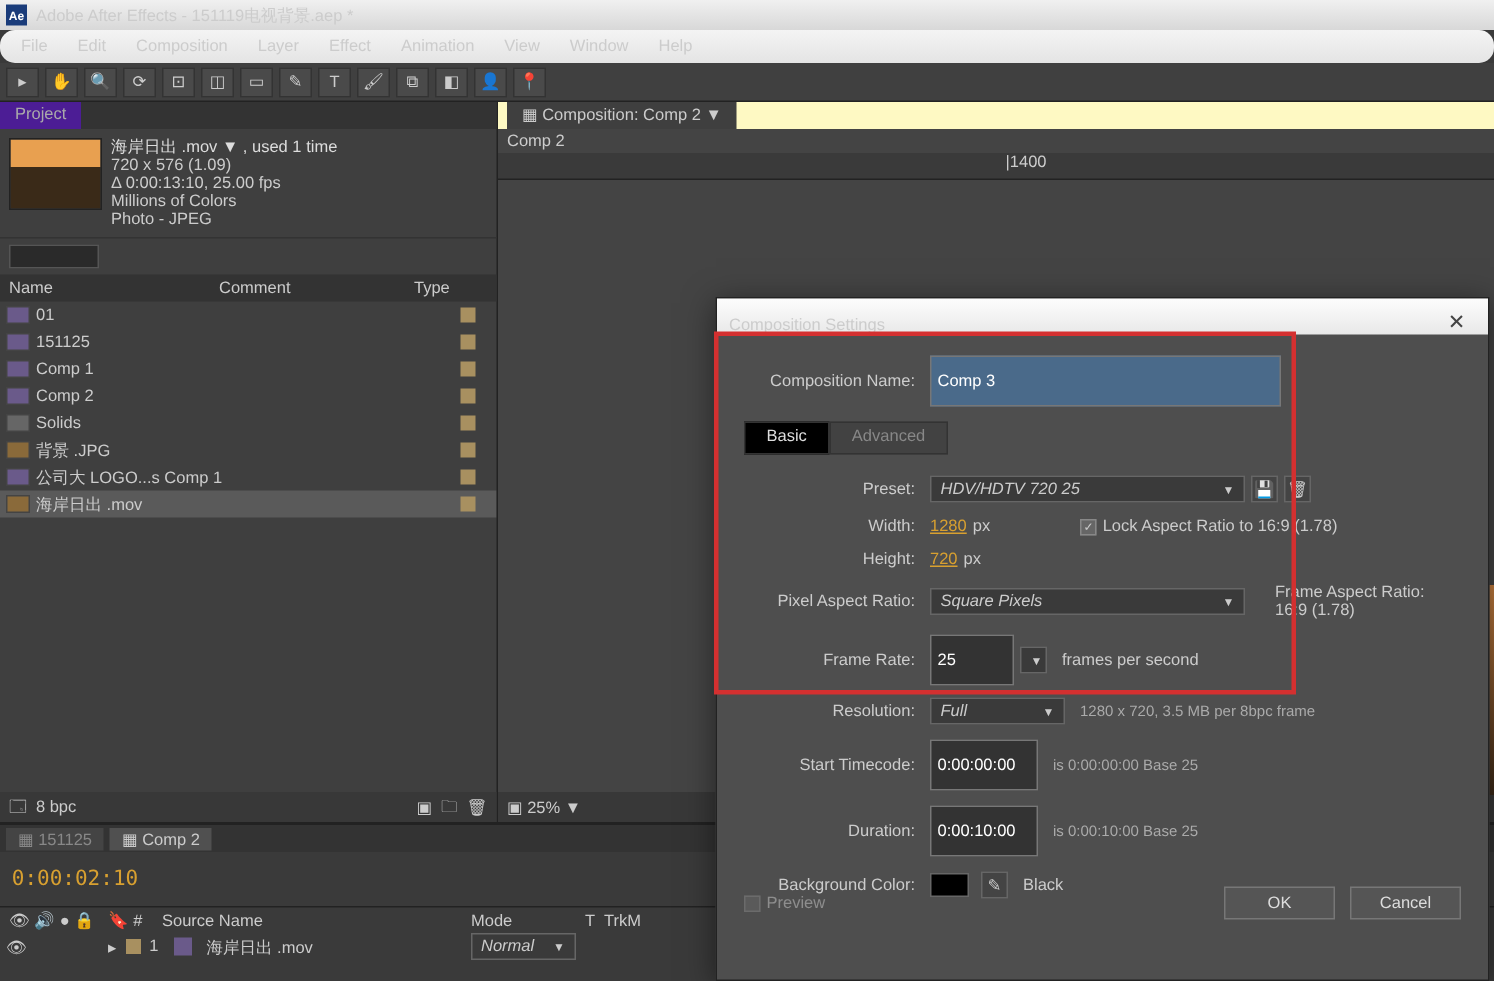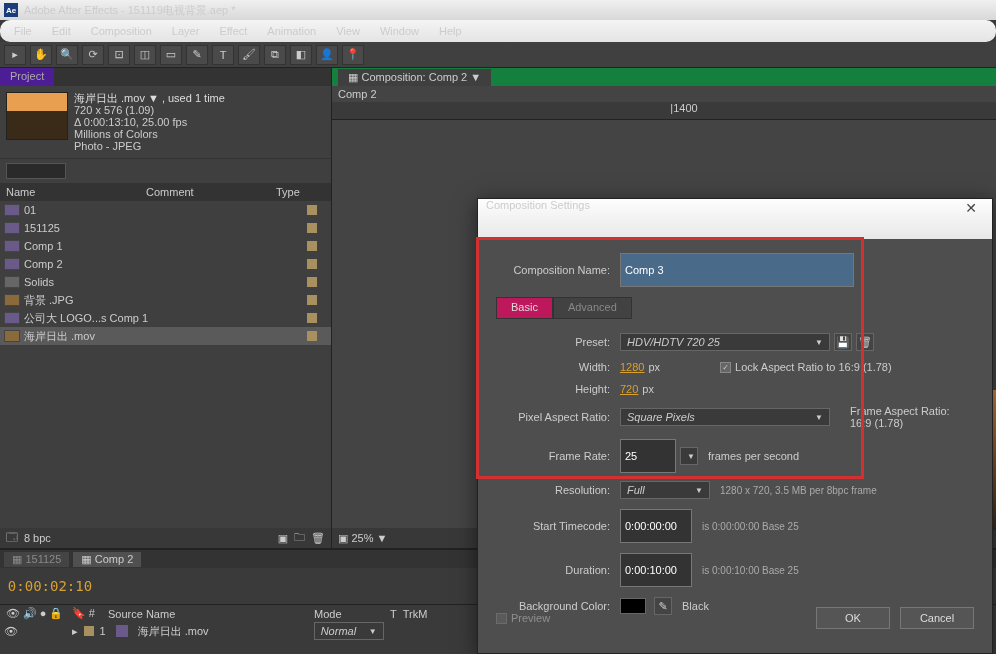--- a/index.html
+++ b/index.html
@@ -26,51 +26,51 @@
 .list-header .tp{width:40px;}
 .project-list{flex:1;overflow:hidden;}
 .project-list .row{display:flex;align-items:center;height:18px;padding:0 4px;}
 .project-list .row.sel{background:#5a5a5a;}
 .project-list .icon{width:16px;height:12px;margin-right:4px;background:#8a6a3a;border:1px solid #444;}
 .project-list .icon.folder{background:#666;}
 .project-list .icon.comp{background:#6a5a8a;}
 .project-list .swatch{width:10px;height:10px;background:#a89060;margin-left:auto;margin-right:10px;}
 .project-footer{height:20px;background:#383838;display:flex;align-items:center;padding:0 6px;gap:6px;}
 .right-panel{flex:1;background:#3a3a3a;display:flex;flex-direction:column;}
-.comp-tabs{height:18px;background:#15803d;display:flex;align-items:center;}
+.comp-tabs{height:18px;background:#fef9c3;display:flex;}
 .comp-tabs .ct{padding:2px 10px;background:#3f3f3f;margin-left:6px;}
 .comp-subtabs{height:16px;background:#444;padding:0 6px;color:#aaa;font-size:10px;display:flex;align-items:center;}
 .ruler{height:18px;background:#3a3a3a;display:flex;align-items:center;padding-left:40px;gap:54px;color:#888;font-size:9px;border-bottom:1px solid #222;flex-direction:column;}
 .viewer{flex:1;background:#444;position:relative;}
 .viewer-footer{height:20px;background:#383838;display:flex;align-items:center;padding:0 6px;gap:10px;}
 .timeline{height:105px;background:#3a3a3a;border-top:2px solid #222;}
 .tl-tabs{height:18px;background:#333;display:flex;align-items:center;gap:4px;padding:0 4px;}
 .tl-tabs .tt{padding:1px 8px;background:#444;color:#888;}
 .tl-tabs .tt.active{background:#505050;color:#ccc;}
 .tl-header{display:flex;height:36px;}
 .tl-timecode{width:100px;display:flex;align-items:center;justify-content:center;font-family:monospace;font-size:14px;color:#d8a030;}
 .tl-cols{display:flex;align-items:center;gap:6px;color:#aaa;font-size:10px;padding:0 6px;border-top:1px solid #222;height:18px;}
 .tl-layers{}
 .tl-layer{display:flex;align-items:center;height:18px;padding:0 4px;gap:6px;}
 .eye{width:14px;text-align:center;}
 
 .dialog{position:absolute;left:477px;top:198px;width:516px;height:456px;background:#4e4e4e;border:1px solid #222;box-shadow:0 4px 20px rgba(0,0,0,.5);}
-.dlg-title{height:40px;background:linear-gradient(#fdfdfd,#e8e8e8);display:flex;align-items:flex-start;padding:0 8px;color:#222;font-size:12px;justify-content:space-between;}
+.dlg-title{height:24px;background:linear-gradient(#fdfdfd,#e8e8e8);display:flex;align-items:flex-end;padding:0 8px;color:#222;font-size:12px;justify-content:space-between;}
 .dlg-close{width:26px;height:18px;display:flex;align-items:center;justify-content:center;color:#444;font-size:14px;}
 .dlg-body{padding:14px 18px;position:relative;}
 .highlight-box{position:absolute;left:-2px;top:-2px;width:388px;height:242px;border:3px solid #d43030;pointer-events:none;}
 .form-row{display:flex;align-items:center;margin-bottom:10px;}
 .form-row .lbl{width:124px;text-align:right;padding-right:10px;color:#ccc;}
 .form-row .val{color:#d8a030;text-decoration:underline;}
 .form-row .unit{margin-left:4px;color:#ccc;}
 .text-input{height:18px;background:#333;border:1px solid #777;color:#fff;padding:16px 4px;}
 .text-input.hl{background:#4a6a8a;}
 .tabrow{display:flex;height:22px;margin:8px 0 14px;}
 .tabrow .t{padding:3px 14px;background:#424242;color:#888;border:1px solid #333;}
-.tabrow .t.active{background:#be185d;color:#ddd;}
+.tabrow .t.active{background:#000000;color:#ddd;}
 .select{height:18px;background:#3a3a3a;border:1px solid #666;display:flex;align-items:center;padding:0 6px;color:#ccc;justify-content:space-between;font-style:italic;}
 .select .arrow{font-size:8px;}
 .icon-btn{width:18px;height:18px;background:#444;border:1px solid #666;display:flex;align-items:center;justify-content:center;margin-left:4px;}
 .chk{display:flex;align-items:center;gap:4px;}
 .chk .box{width:11px;height:11px;background:#666;border:1px solid #888;display:flex;align-items:center;justify-content:center;font-size:8px;}
 .note{font-size:10px;color:#aaa;}
 .bg-swatch{width:26px;height:16px;background:#000;border:1px solid #666;}
 .dlg-footer{position:absolute;bottom:10px;left:0;right:0;display:flex;align-items:center;padding:0 18px;gap:10px;}
 .dlg-footer .btn{width:74px;height:22px;background:#555;border:1px solid #777;display:flex;align-items:center;justify-content:center;color:#ddd;}
 .preview-img{position:absolute;right:0;top:270px;width:8px;height:140px;background:linear-gradient(#c88040,#3a2818);}

